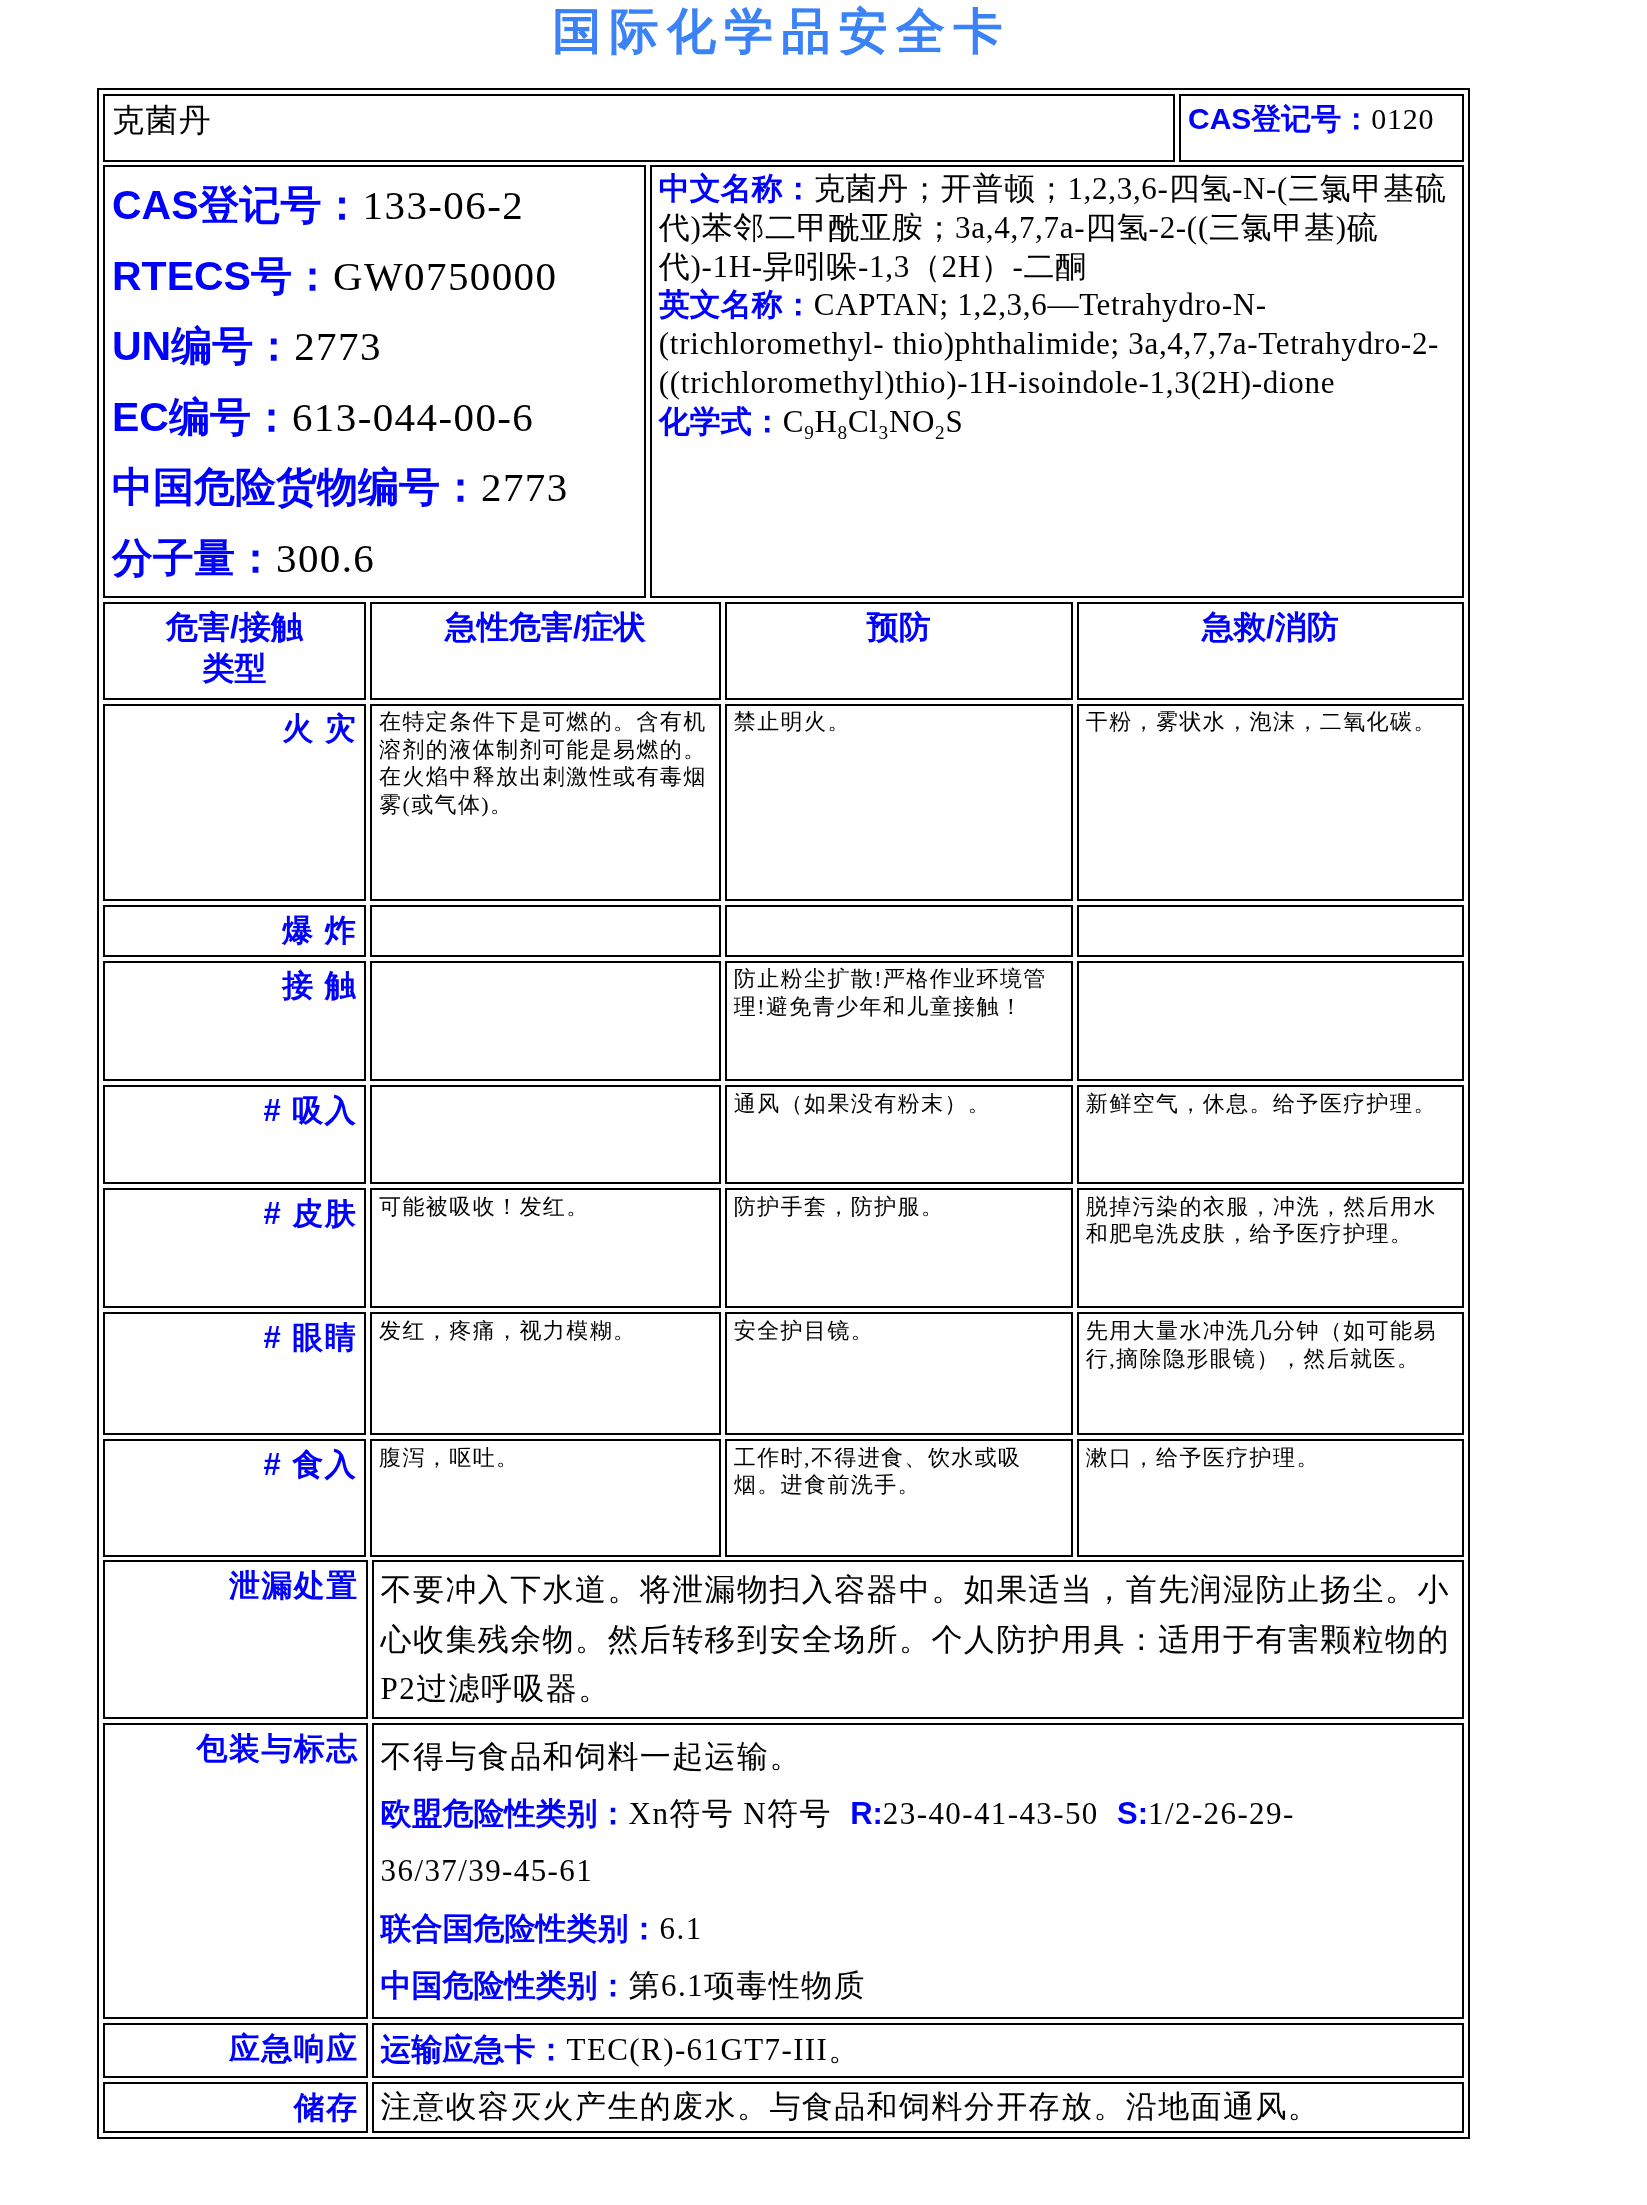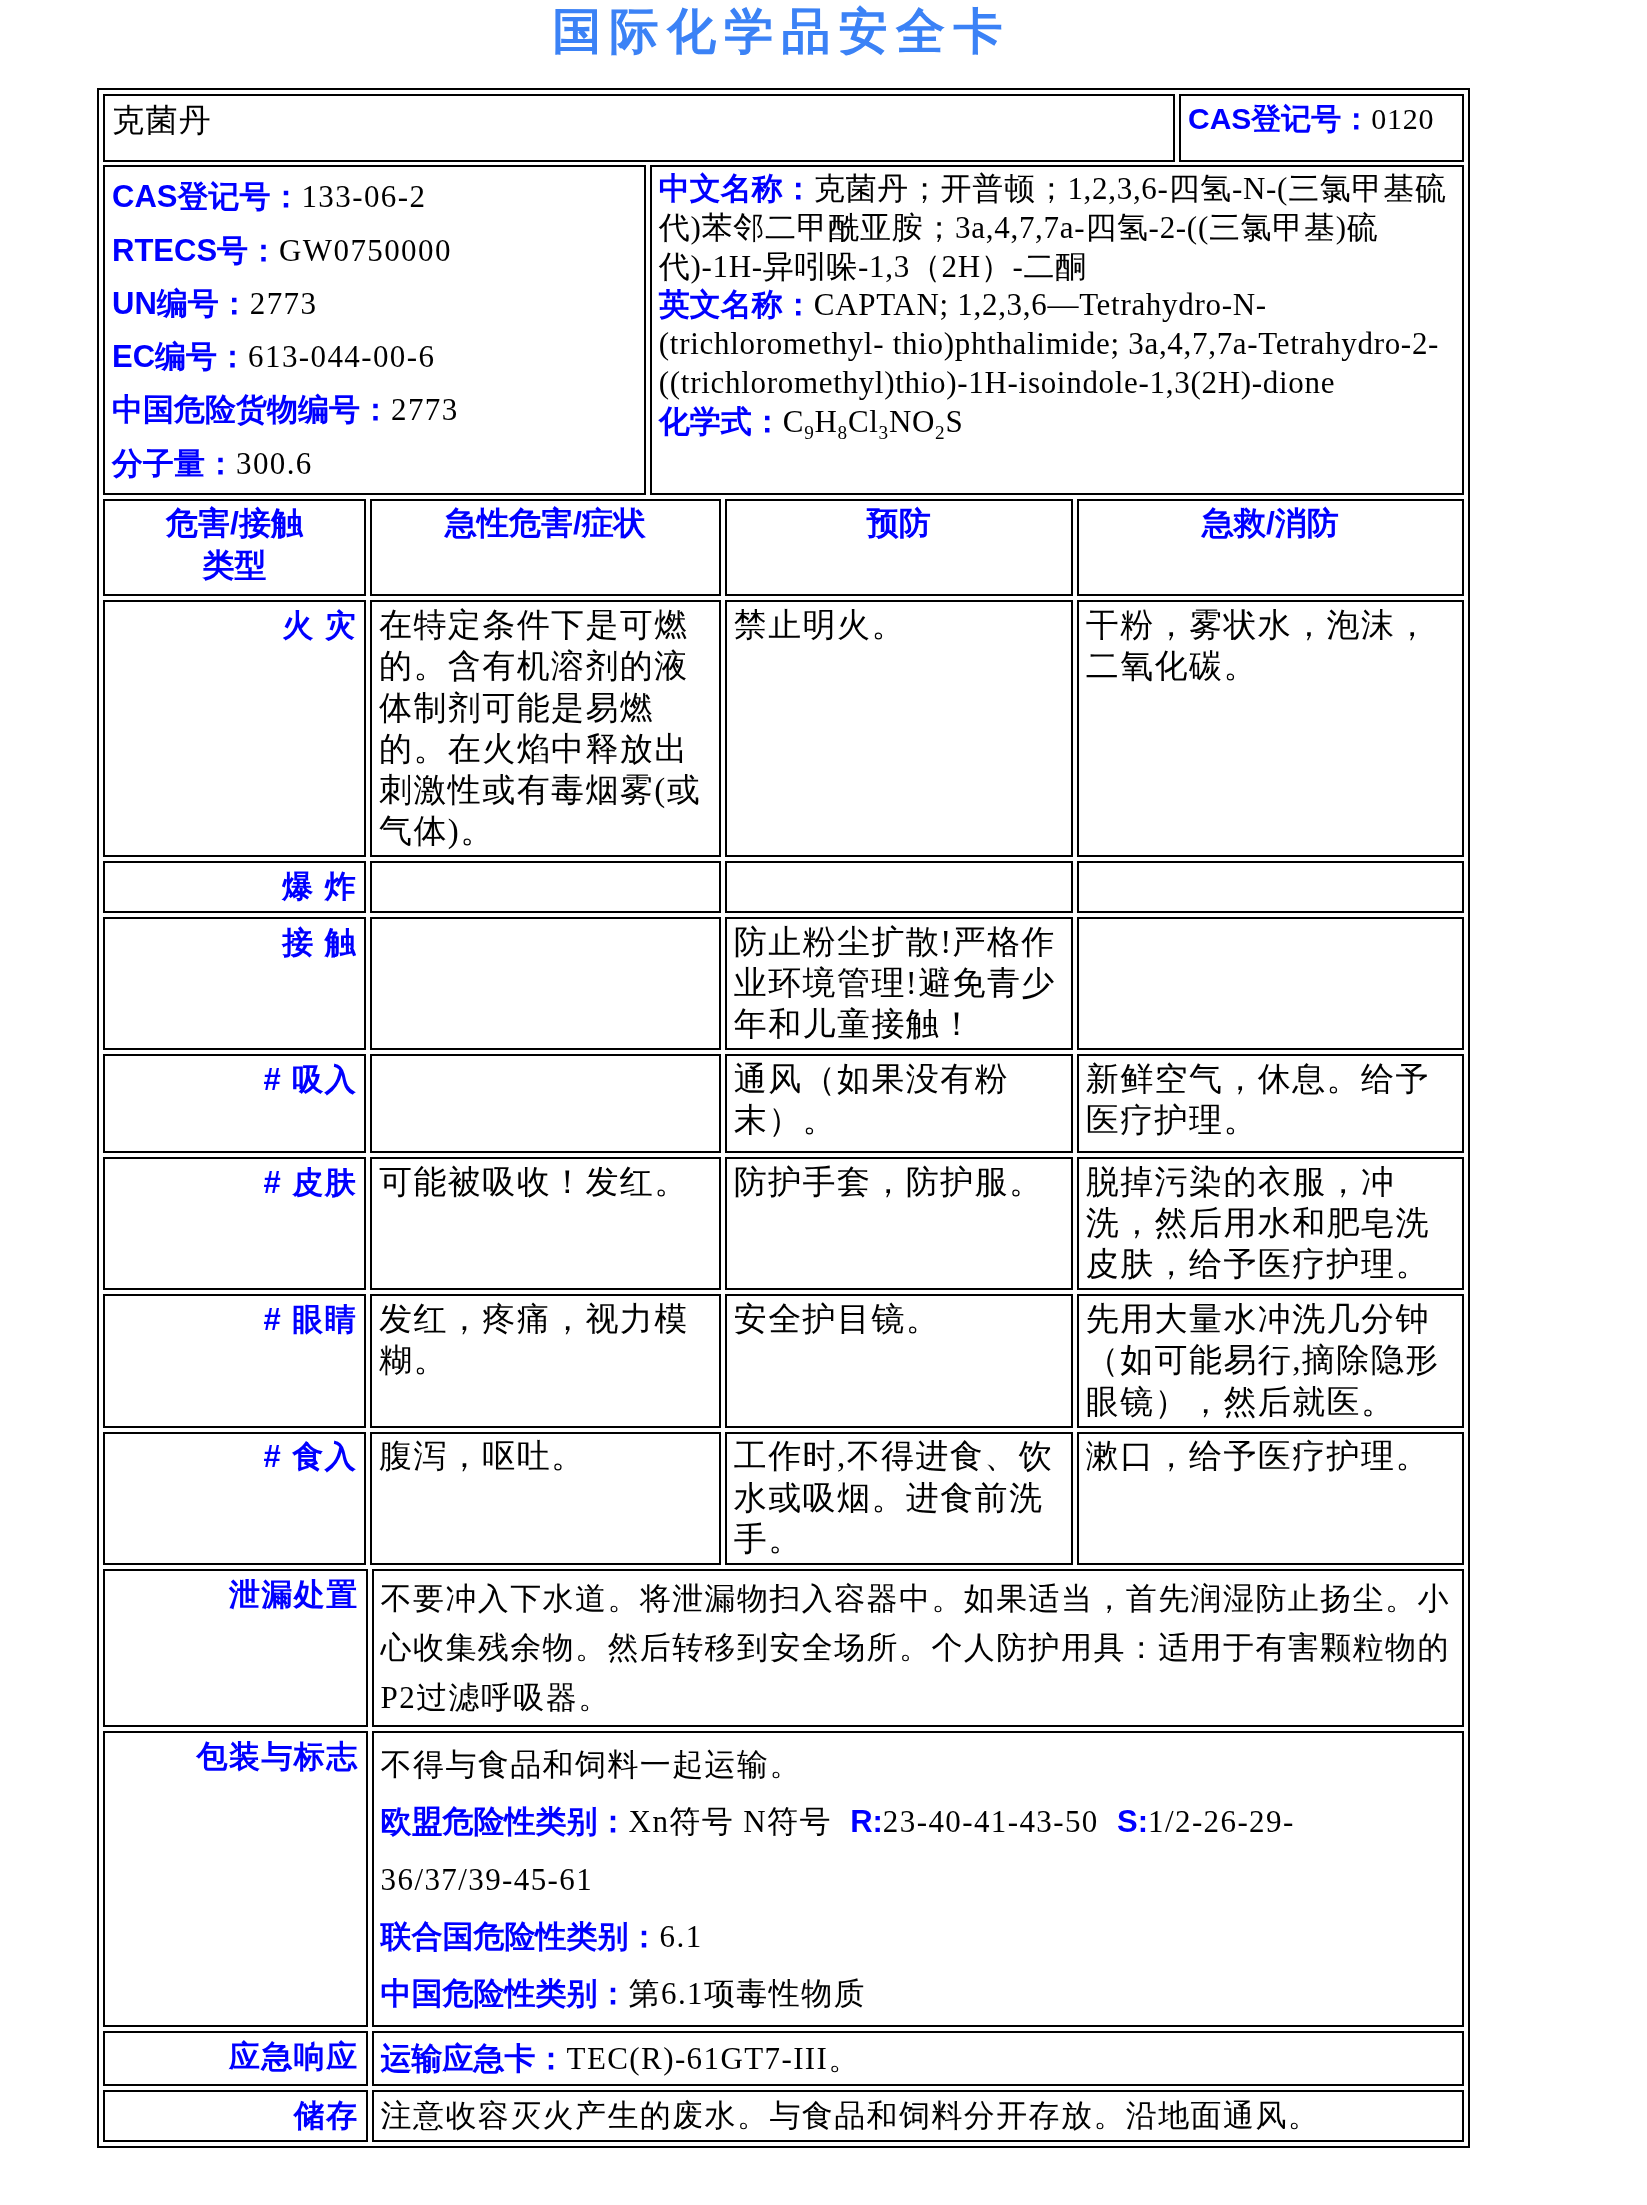--- a/index.html
+++ b/index.html
@@ -21,33 +21,33 @@
   .line{white-space:pre-wrap;}
 
   
   .rowA td{height:58px;vertical-align:middle;}
   .substance{font-size:32px;letter-spacing:1.4px;padding-left:11px;}
   .icsc-cell{white-space:nowrap;font-size:30px;padding-left:24px;}
   .icsc-cell .t{letter-spacing:0.7px;}
 
   
   .rowB td{height:314px;}
-  .id-cell{font-size:31px;padding-top:7px;}
+  .id-cell{font-size:41px;padding-top:7px;}
   .id-line{line-height:1.72;white-space:nowrap;}
   .id-line .t{letter-spacing:1.4px;}
   .names-cell{font-size:31px;padding-top:5.6px;}
   .names-cell p{margin:0;line-height:1.25;}
   .names-cell .t{letter-spacing:0.7px;}
   .formula sub{font-size:0.62em;}
 
   
   .hz-head th{height:88px;vertical-align:middle;text-align:center;
     font-size:32px;white-space:pre-line;line-height:1.3;}
   .lblcell{vertical-align:middle;text-align:right;font-size:31px;letter-spacing:1.4px;}
-  .cell{font-size:33px;line-height:1.25;letter-spacing:1.4px;}
+  .cell{font-size:22px;line-height:1.25;letter-spacing:1.4px;}
   .h-fire td{height:188px;}
   .h-expl td{height:36px;}
   .h-cont td{height:111px;}
   .h-inh  td{height:89px;}
   .h-skin td{height:111px;}
   .h-eye  td{height:113px;}
   .h-ing  td{height:108px;}
 
   
   .sec-cell{font-size:31px;}

